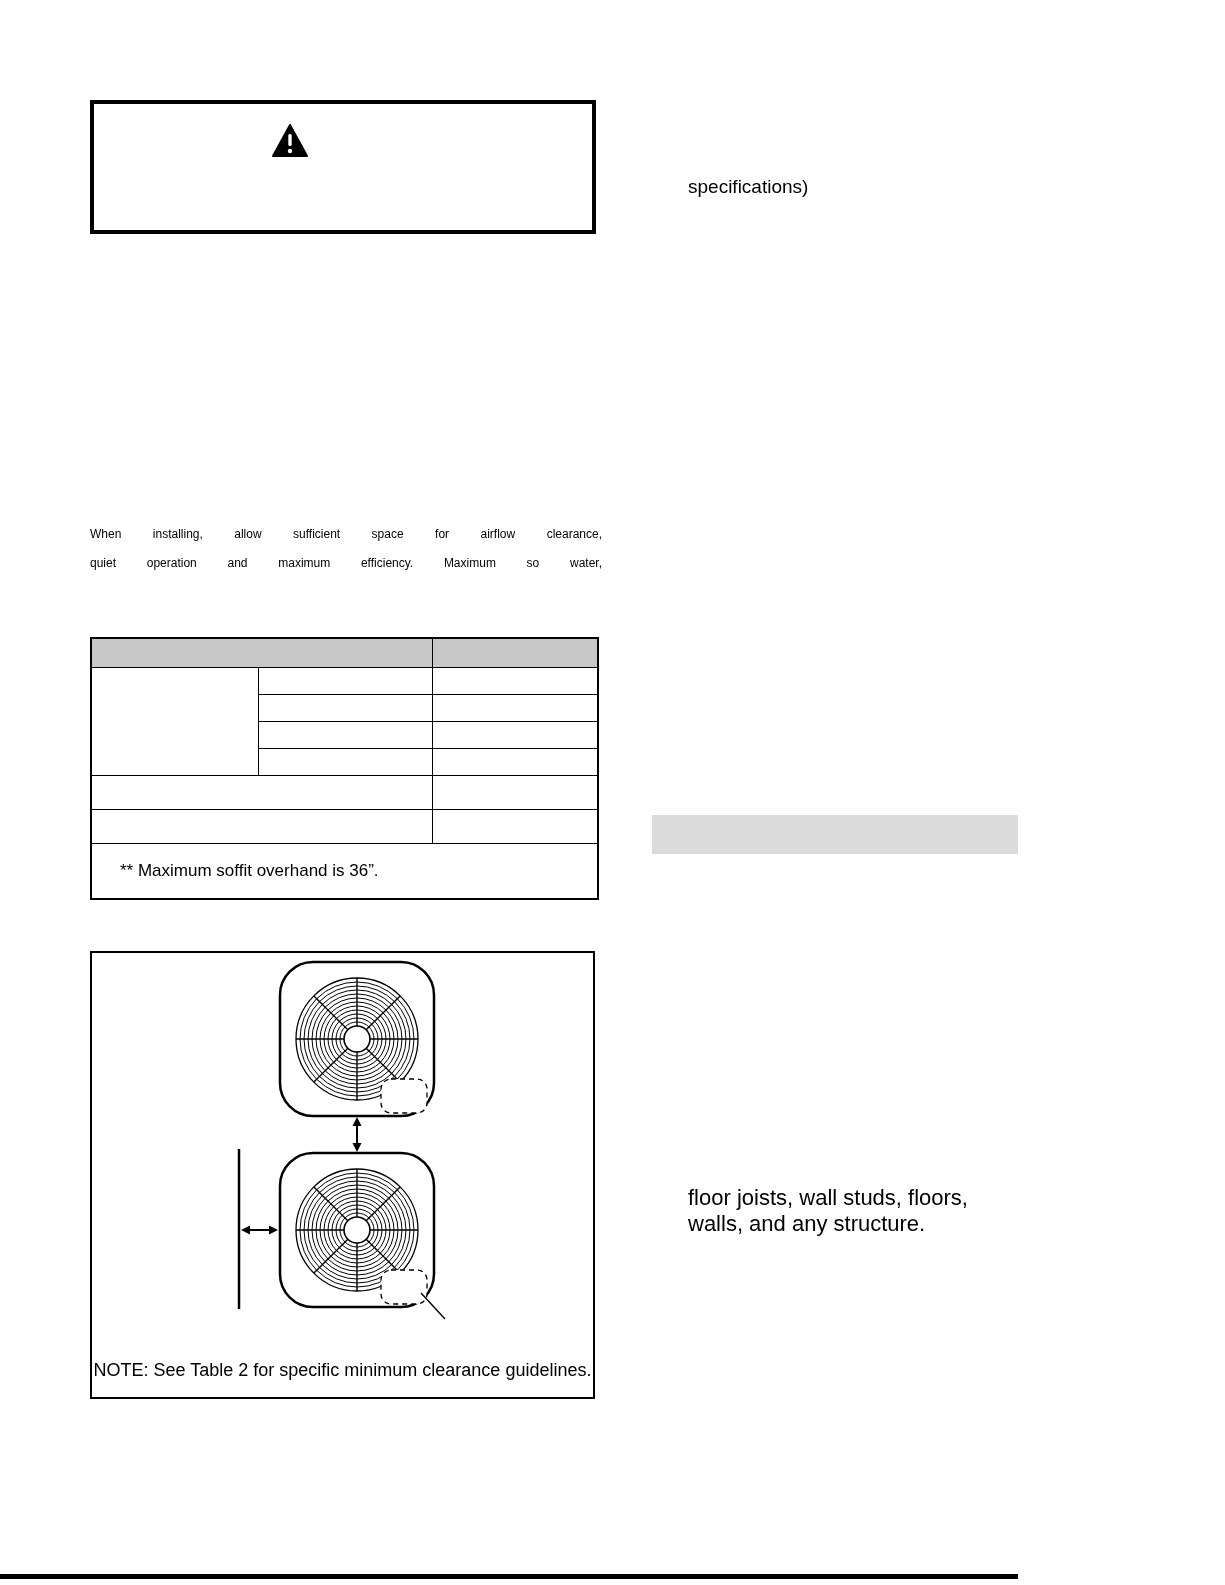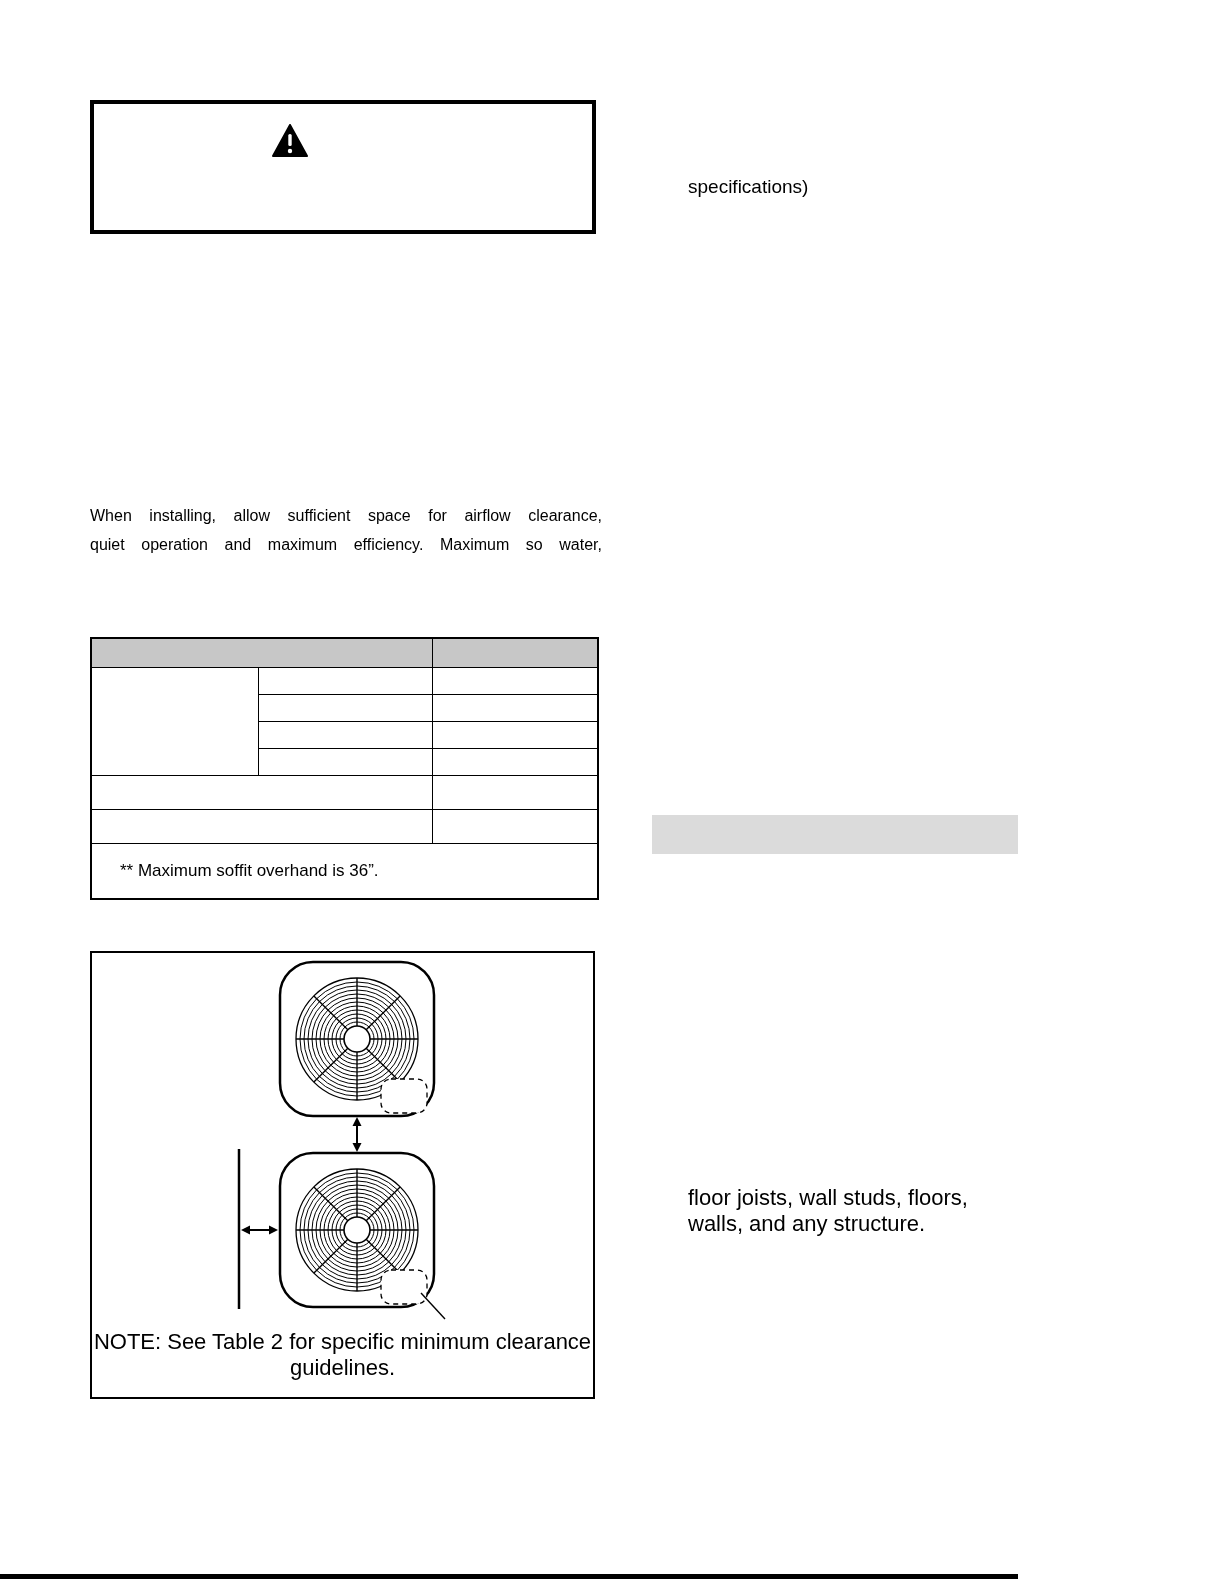--- a/index.html
+++ b/index.html
@@ -34,23 +34,23 @@
   }
   .structure-text {
     position: absolute;
     left: 688px; top: 1185px;
     font-size: 22px;
   }
 
   
   .install-para {
     position: absolute;
-    left: 90px; top: 501px;
+    left: 90px; top: 520px;
     width: 512px;
-    font-size: 16px;
+    font-size: 12px;
     line-height: 29px;
   }
   .install-para .pline {
     text-align: justify;
     text-align-last: justify;
   }
 
   
   .spec-table {
     position: absolute;
@@ -85,21 +85,21 @@
     position: absolute;
     left: 90px; top: 951px;
     width: 501px; height: 444px;
     border: 2.5px solid #000;
   }
   .figure-note {
     position: absolute;
     left: 0; bottom: 16px;
     width: 100%;
     text-align: center;
-    font-size: 22px;
+    font-size: 18px;
   }
   .figure-svg { position: absolute; left: 0; top: 0; }
 
   
   .bottom-rule {
     position: absolute;
     left: 0; top: 1574px;
     width: 1225px; height: 5px;
     background: #000;
   }

